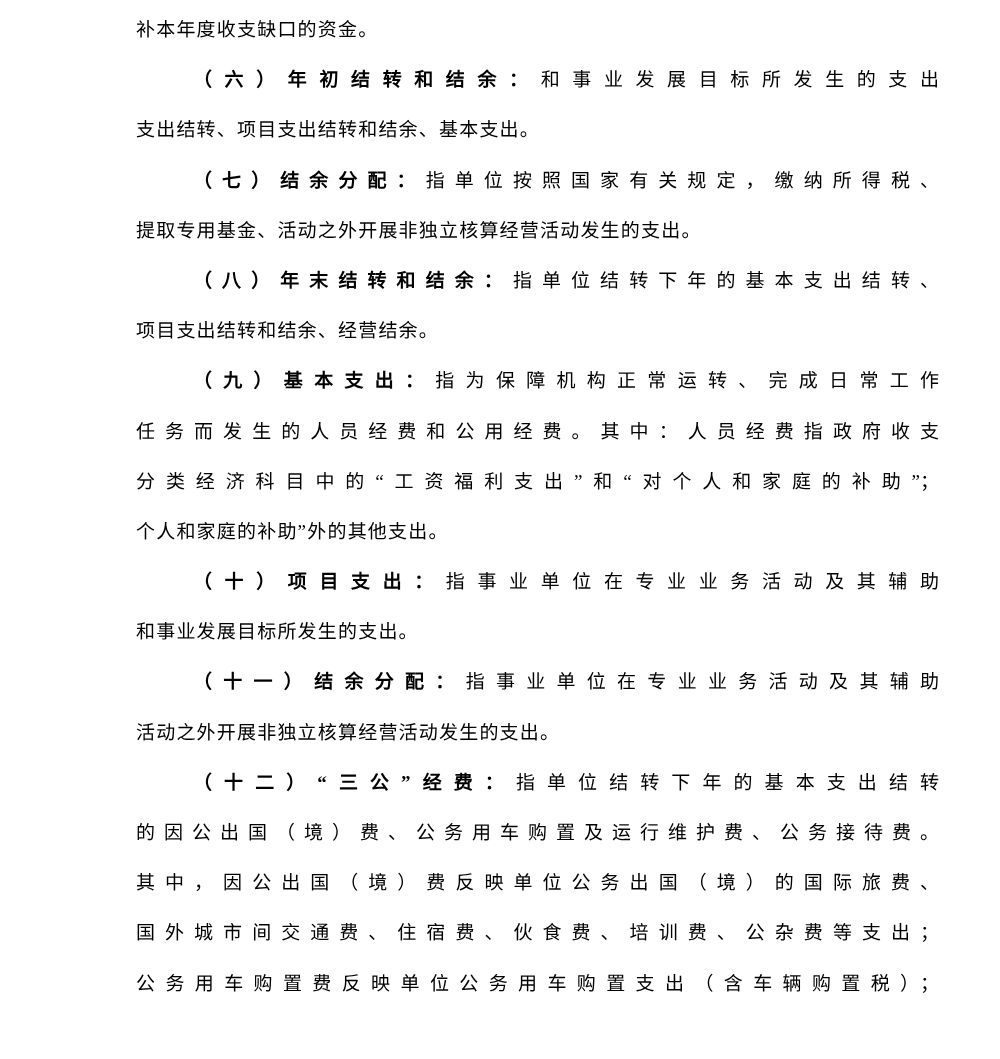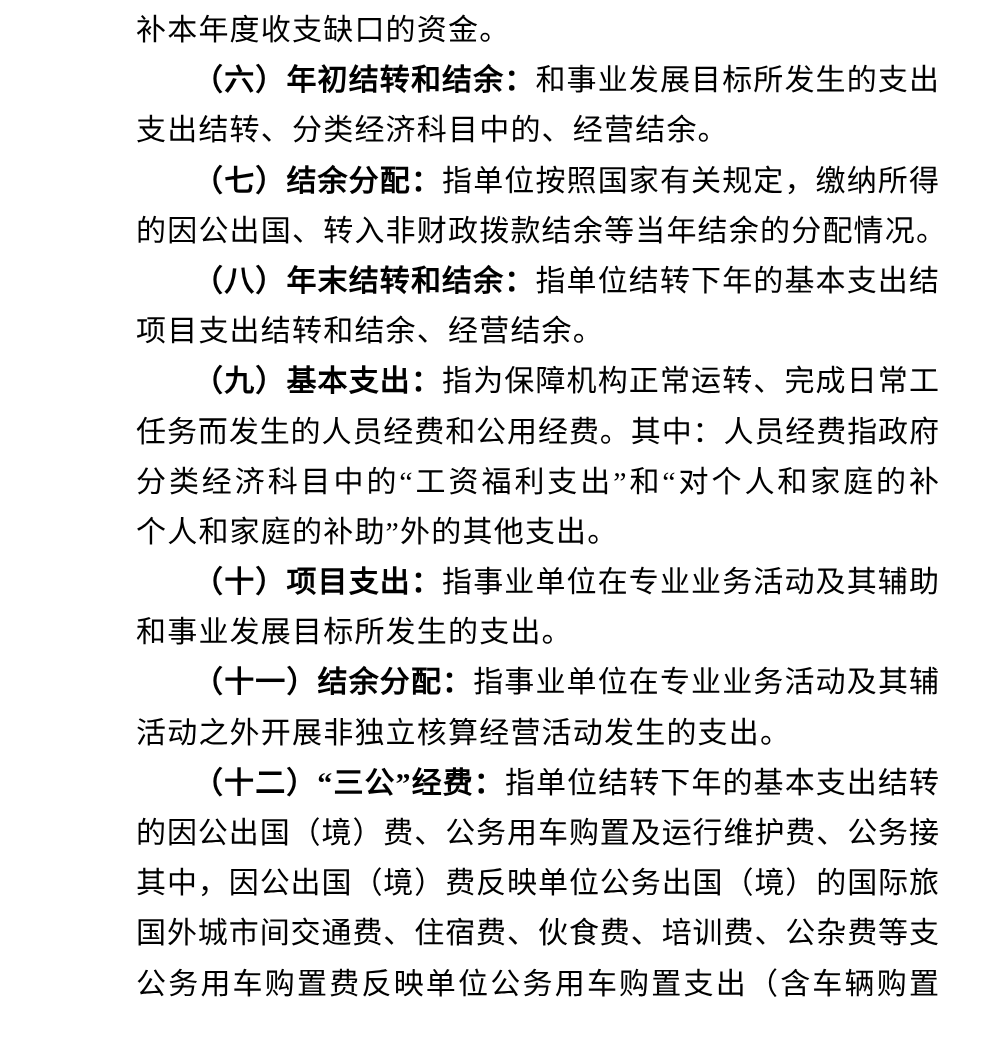--- a/index.html
+++ b/index.html
@@ -19,21 +19,21 @@
   .content {
     margin-left: 136px;
     width: 803px;
     padding-top: 5px;
   }
   .paragraph {
     margin: 0;
     padding: 0;
   }
   .line {
-    font-size: 30px;
+    font-size: 19px;
     height: 50.2px;
     line-height: 50.2px;
     overflow: hidden;
   }
   
   .line.justify {
     text-align: justify;
     text-align-last: justify;
   }
   
@@ -54,25 +54,25 @@
 </head>
 <body>
 
 <div class="page">
   <div class="content" id="content">
       <div class="paragraph">
         <div class="line final"><span>补本年度收支缺口的资金。</span></div>
       </div>
       <div class="paragraph">
         <div class="line justify indent"><span class="lead">（六）年初结转和结余：</span><span>和事业发展目标所发生的支出</span></div>
-        <div class="line final"><span>支出结转、分类经济科目中的、经营结余。</span></div>
+        <div class="line final"><span>支出结转、项目支出结转和结余、基本支出。</span></div>
       </div>
       <div class="paragraph">
         <div class="line justify indent"><span class="lead">（七）结余分配：</span><span>指单位按照国家有关规定，缴纳所得税、</span></div>
-        <div class="line final"><span>的因公出国、转入非财政拨款结余等当年结余的分配情况。</span></div>
+        <div class="line final"><span>提取专用基金、活动之外开展非独立核算经营活动发生的支出。</span></div>
       </div>
       <div class="paragraph">
         <div class="line justify indent"><span class="lead">（八）年末结转和结余：</span><span>指单位结转下年的基本支出结转、</span></div>
         <div class="line final"><span>项目支出结转和结余、经营结余。</span></div>
       </div>
       <div class="paragraph">
         <div class="line justify indent"><span class="lead">（九）基本支出：</span><span>指为保障机构正常运转、完成日常工作</span></div>
         <div class="line justify"><span>任务而发生的人员经费和公用经费。其中：人员经费指政府收支</span></div>
         <div class="line justify"><span>分类经济科目中的“工资福利支出”和“对个人和家庭的补助”；</span></div>
         <div class="line final"><span>个人和家庭的补助”外的其他支出。</span></div>

